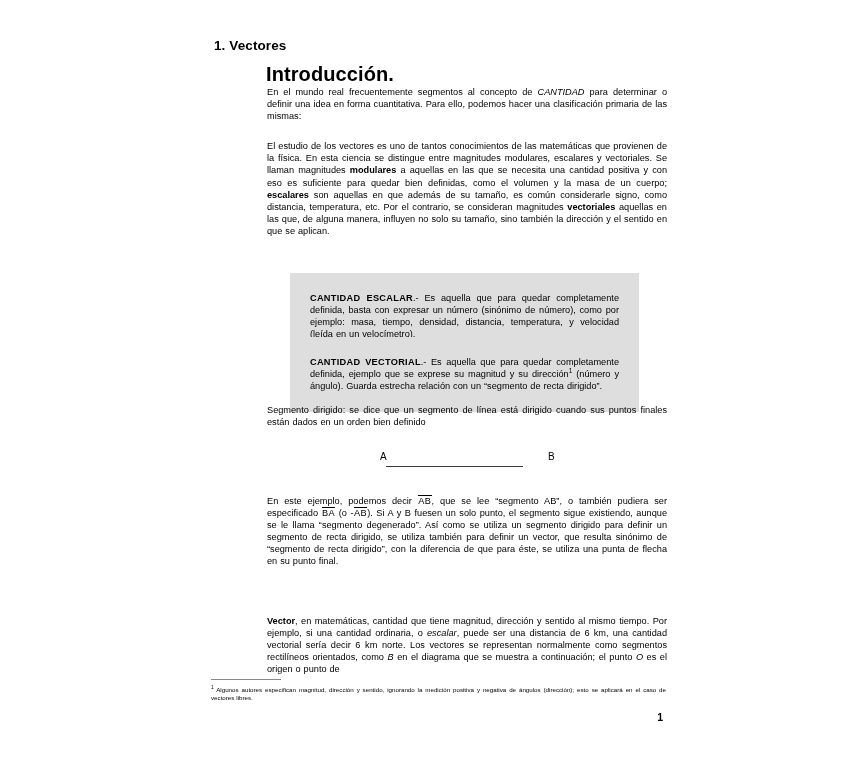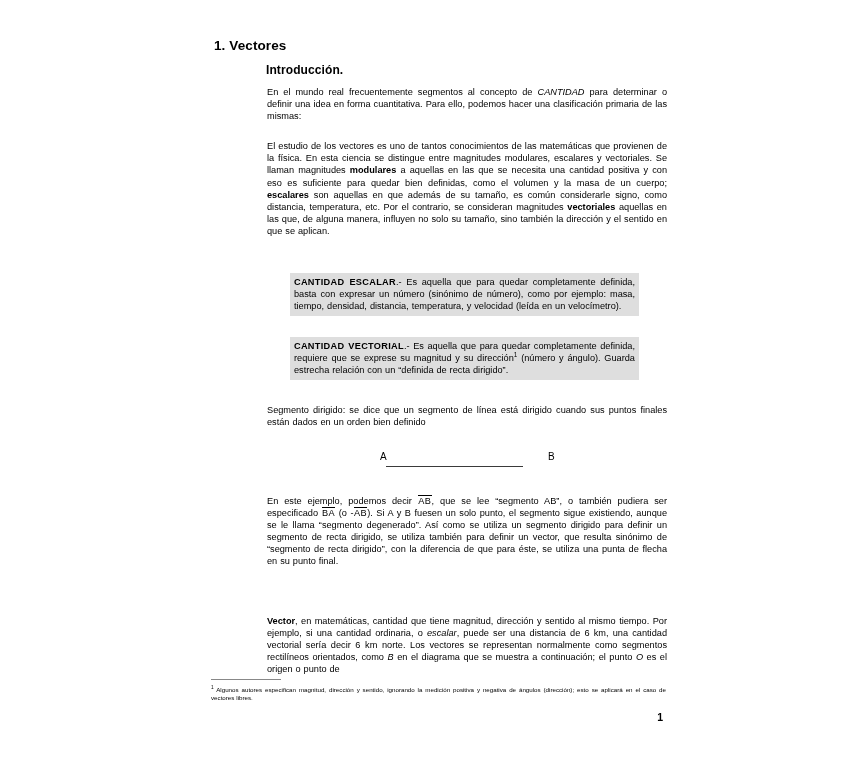--- a/index.html
+++ b/index.html
@@ -29,21 +29,21 @@
     left: 206px;
     top: 38px;
     font-size: 13.5px;
     font-weight: bold;
     letter-spacing: 0.1px;
   }
   .section-title {
     position: absolute;
     left: 258px;
     top: 63px;
-    font-size: 12px;
+    font-size: 20px;
     font-weight: bold;
     letter-spacing: 0.1px;
   }
 
   
   .body-col {
     position: absolute;
     left: 259px;
     width: 400px;
   }
@@ -64,21 +64,21 @@
   
   .defbox {
     position: absolute;
     left: 282px;
     width: 349px;
     background: #dedede;
     box-sizing: border-box;
     padding: 3px 4px 4px 4px;
   }
   .defbox p {
-    margin: 0;
+    margin: 16px;
     font-size: 9.2px;
     line-height: 12.1px;
     text-align: justify;
     word-spacing: 0.4px;
   }
   .defbox .lbl {
     font-weight: bold;
     letter-spacing: 0.3px;
   }
   sup.fn {
@@ -170,21 +170,21 @@
     <p class="para"><span>En el mundo real frecuentemente segmentos al concepto de </span><span class="it">CANTIDAD</span><span> para determinar o definir una idea en forma cuantitativa. Para ello, podemos hacer una clasificación primaria de las mismas:</span></p>
 
     <p class="para" style="margin-top:18px;"><span>El estudio de los vectores es uno de tantos conocimientos de las matemáticas que provienen de la física. En esta ciencia se distingue entre magnitudes modulares, escalares y vectoriales. Se llaman magnitudes </span><span class="bd">modulares</span><span> a aquellas en las que se necesita una cantidad positiva y con eso es suficiente para quedar bien definidas, como el volumen y la masa de un cuerpo; </span><span class="bd">escalares</span><span> son aquellas en que además de su tamaño, es común considerarle signo, como distancia, temperatura, etc. Por el contrario, se consideran magnitudes </span><span class="bd">vectoriales</span><span> aquellas en las que, de alguna manera, influyen no solo su tamaño, sino también la dirección y el sentido en que se aplican.</span></p>
   </div>
 
   <div class="defbox" style="top:273px;">
     <p><span class="lbl">CANTIDAD ESCALAR</span><span>.- Es aquella que para quedar completamente definida, basta con expresar un número (sinónimo de número), como por ejemplo: masa, tiempo, densidad, distancia, temperatura, y velocidad (leída en un velocímetro).</span></p>
   </div>
 
   <div class="defbox" style="top:337px;">
-    <p><span class="lbl">CANTIDAD VECTORIAL</span><span>.- Es aquella que para quedar completamente definida, requiere que se exprese su magnitud y su dirección</span><sup class="fn">1</sup><span> (número y ángulo). Guarda estrecha relación con un “definida de recta dirigido”.</span></p>
+    <p><span class="lbl">CANTIDAD VECTORIAL</span><span>.- Es aquella que para quedar completamente definida, ejemplo que se exprese su magnitud y su dirección</span><sup class="fn">1</sup><span> (número y ángulo). Guarda estrecha relación con un “segmento de recta dirigido”.</span></p>
   </div>
 
   <div class="body-col" style="top:404px;">
     <p class="para">Segmento dirigido: se dice que un segmento de línea está dirigido cuando sus puntos finales están dados en un orden bien definido</p>
   </div>
 
   <div class="figure">
     <span class="fig-label fig-label-a">A</span>
     <span class="fig-line"></span>
     <span class="fig-label fig-label-b">B</span>

